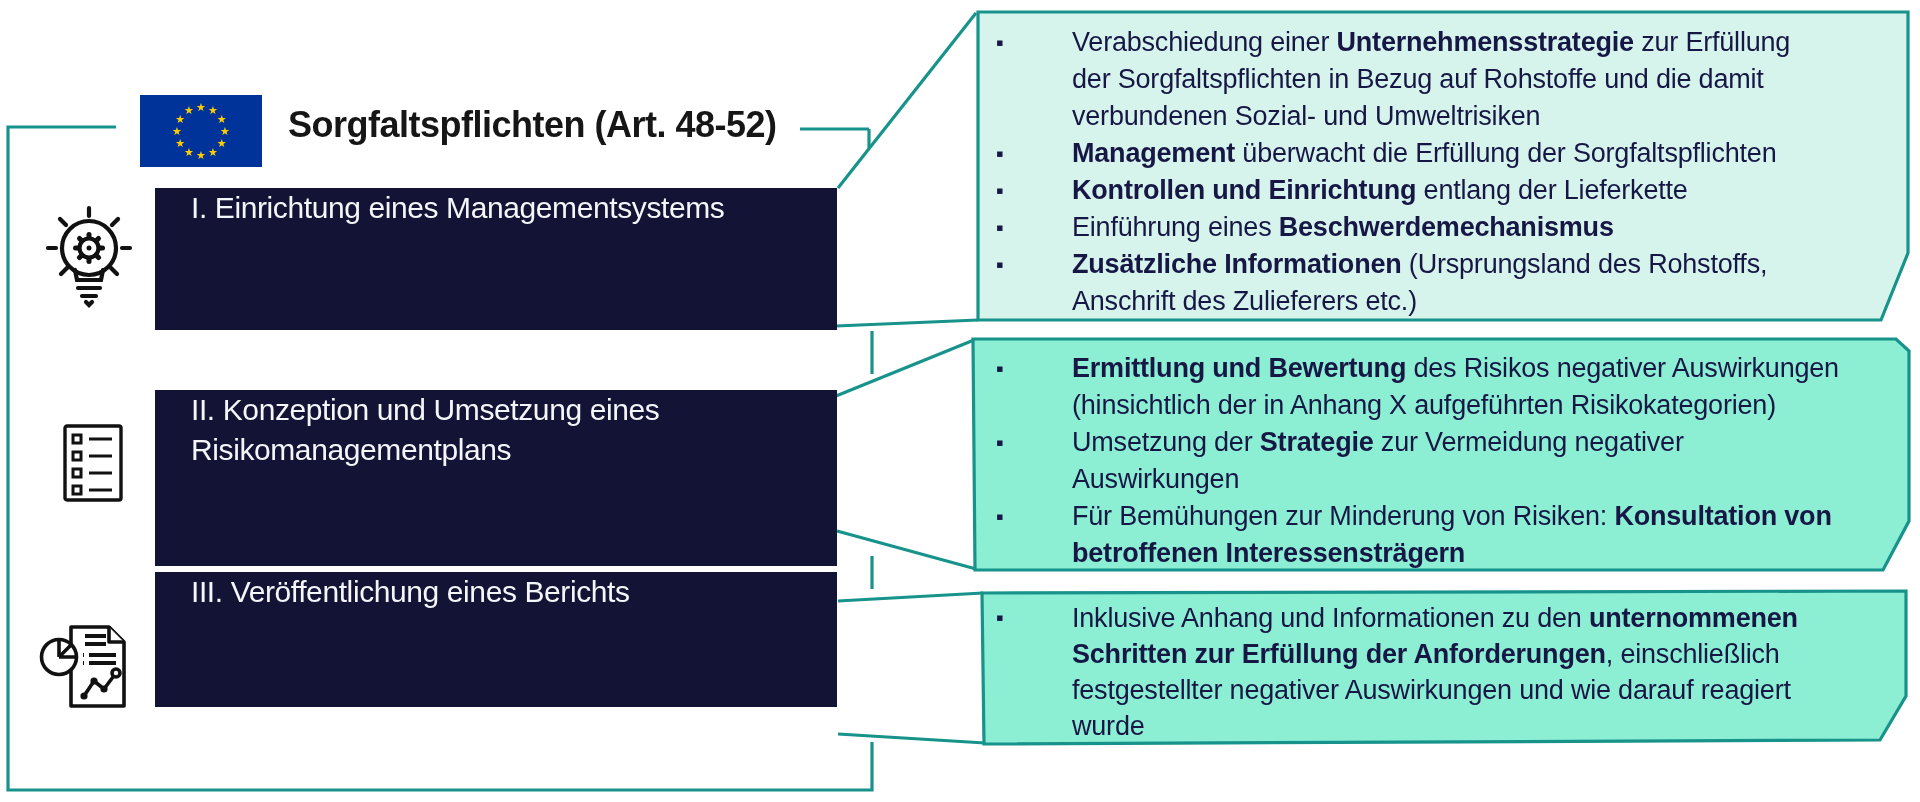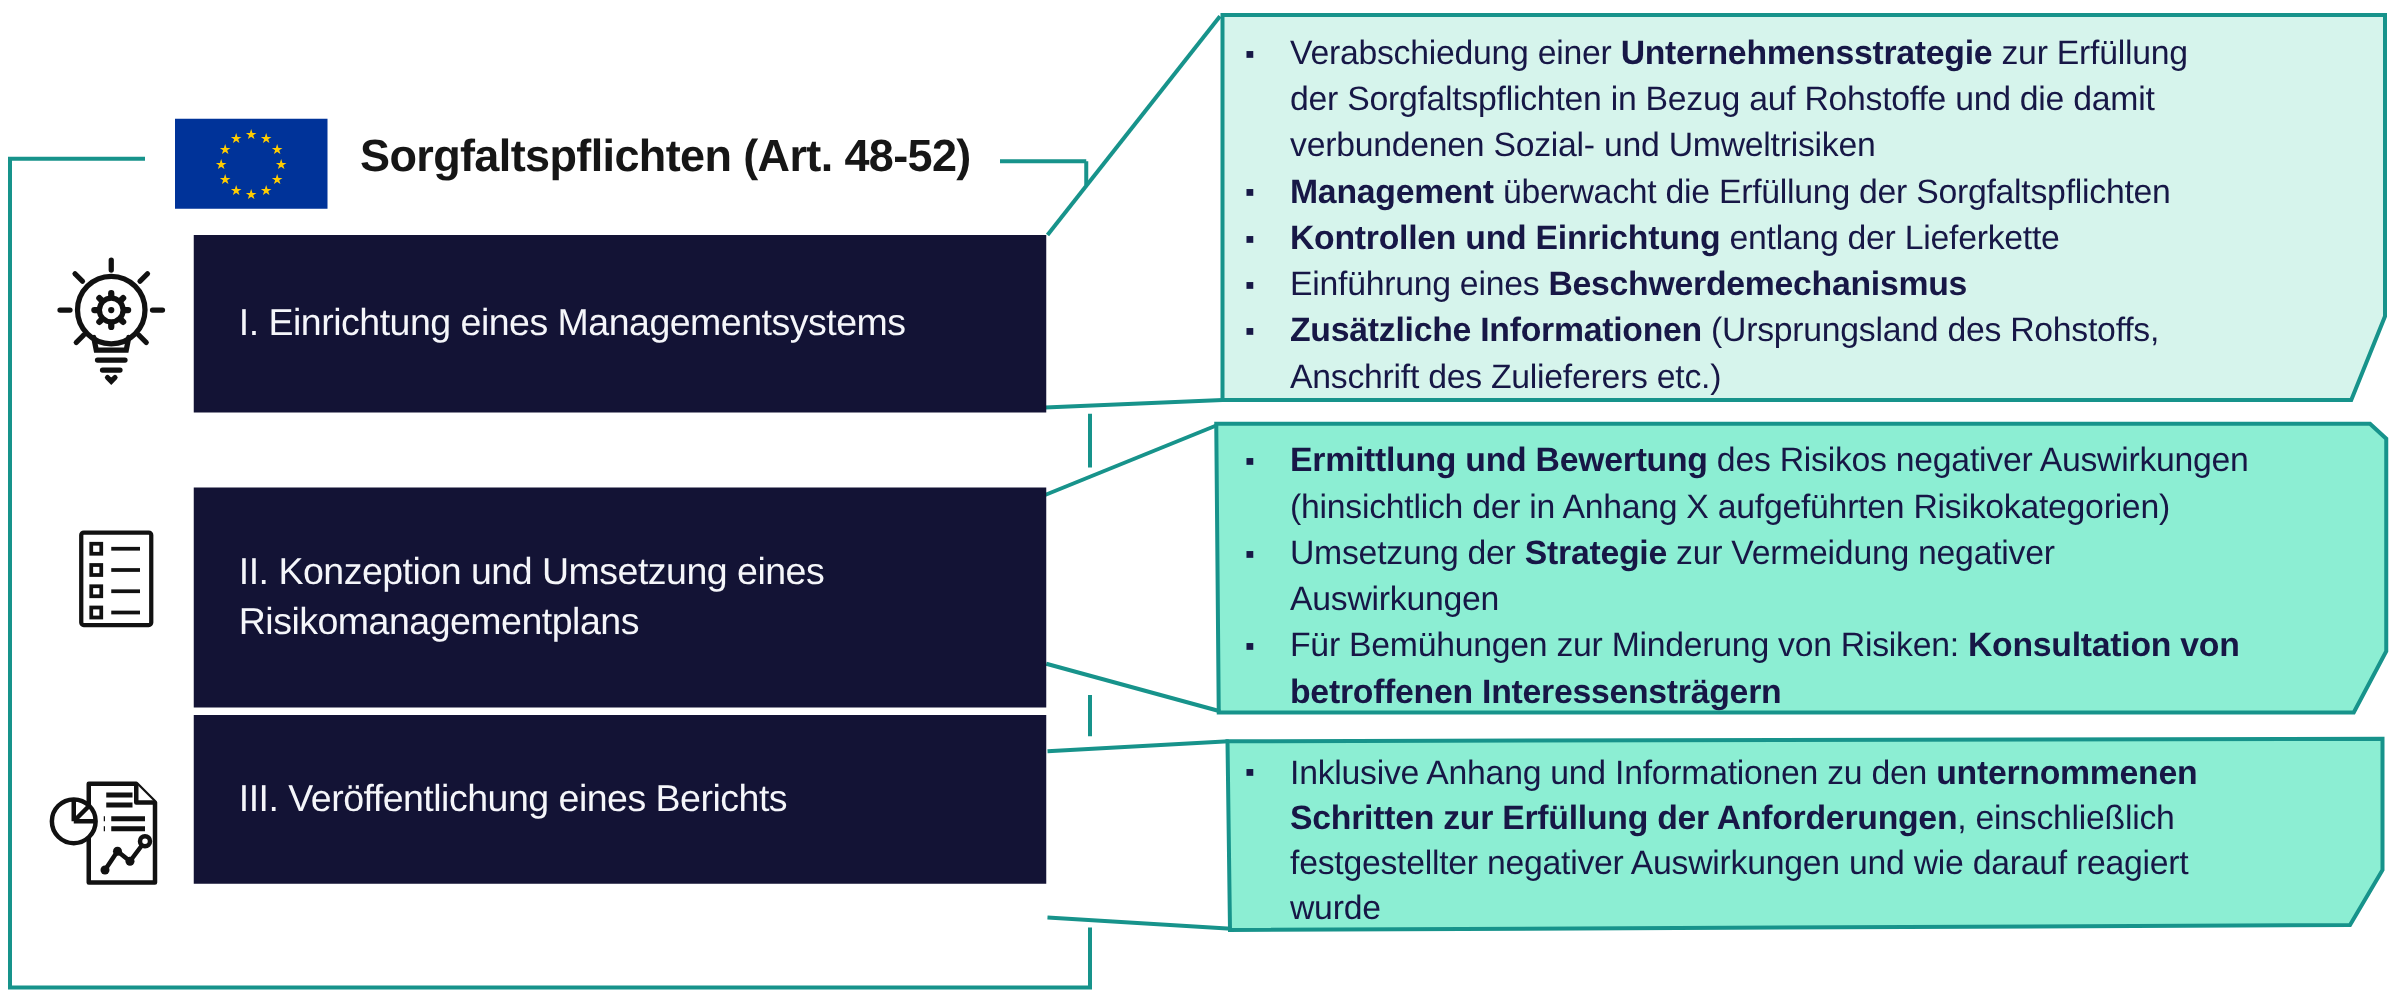--- a/index.html
+++ b/index.html
@@ -3,34 +3,34 @@
 <meta charset="utf-8">
 <style>
   html,body{margin:0;padding:0;background:#ffffff;}
   #stage{position:relative;width:1920px;height:802px;background:#ffffff;overflow:hidden;
          font-family:"Liberation Sans","DejaVu Sans",sans-serif;}
   #shapes{position:absolute;left:0;top:0;width:1920px;height:802px;}
   .abs{position:absolute;}
   
   #title{left:288px;top:104px;font-size:36px;font-weight:700;color:#161616;letter-spacing:-0.5px;white-space:nowrap;}
   
-  .step{left:155px;width:682px;background:#131335;color:#f5f6fa;display:flex;align-items:center;
+  .step{left:155px;width:682px;background:#131335;color:#f5f6fa;display:flex;align-items:flex-start;
         padding-left:36px;box-sizing:border-box;font-size:30px;font-weight:400;line-height:40px;letter-spacing:-0.4px;}
   #step1{top:188px;height:142px;}
   #step2{top:390px;height:176px;}
   #step3{top:572px;height:135px;}
   
   .callout-content{width:900px;color:#171746;font-size:27px;line-height:37px;letter-spacing:-0.2px;}
   #callout1-content{left:996px;top:24px;}
   #callout2-content{left:996px;top:350px;}
   #callout3-content{left:996px;top:600px;width:890px;line-height:36px;}
   .callout-content ul{list-style:none;margin:0;padding:0;}
   .callout-content li{display:grid;grid-template-columns:36px 1fr;align-items:start;}
   .callout-content .marker{font-size:22px;line-height:inherit;color:#171746;}
-  .callout-content .btxt{white-space:pre-line;}
+  .callout-content .btxt{white-space:pre-line;margin-left:40px;}
   .callout-content .b{font-weight:700;}
 </style>
 </head>
 <body>
 
 <div id="stage">
 
   <svg id="shapes" viewBox="0 0 1920 802">
 
     <path d="M978,12 L1908,12 L1908,253 L1881,320 L978,320 Z" fill="#d6f4ec" stroke="#17938b" stroke-width="3.2"></path>

